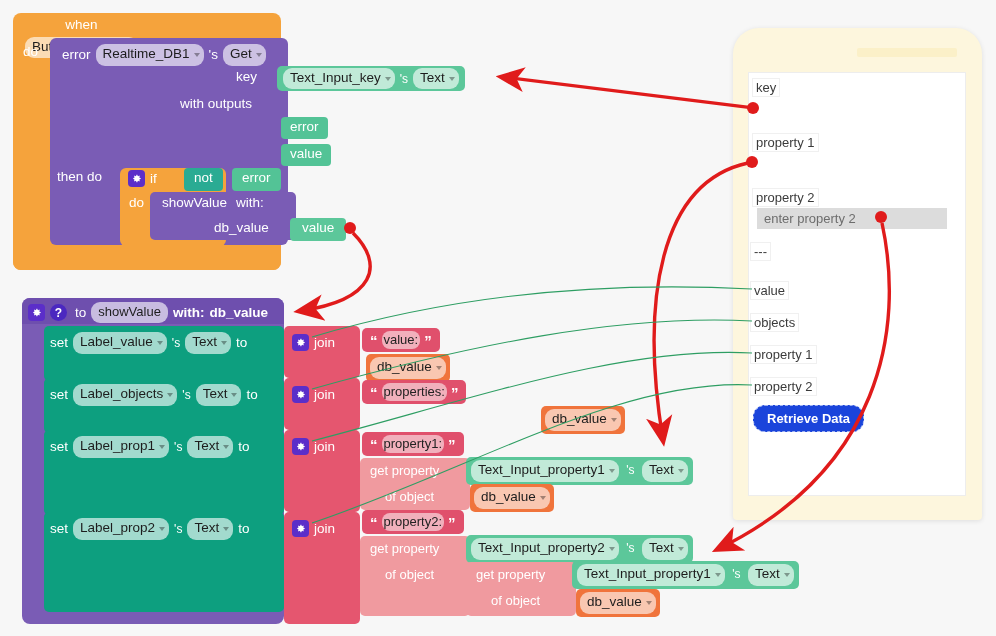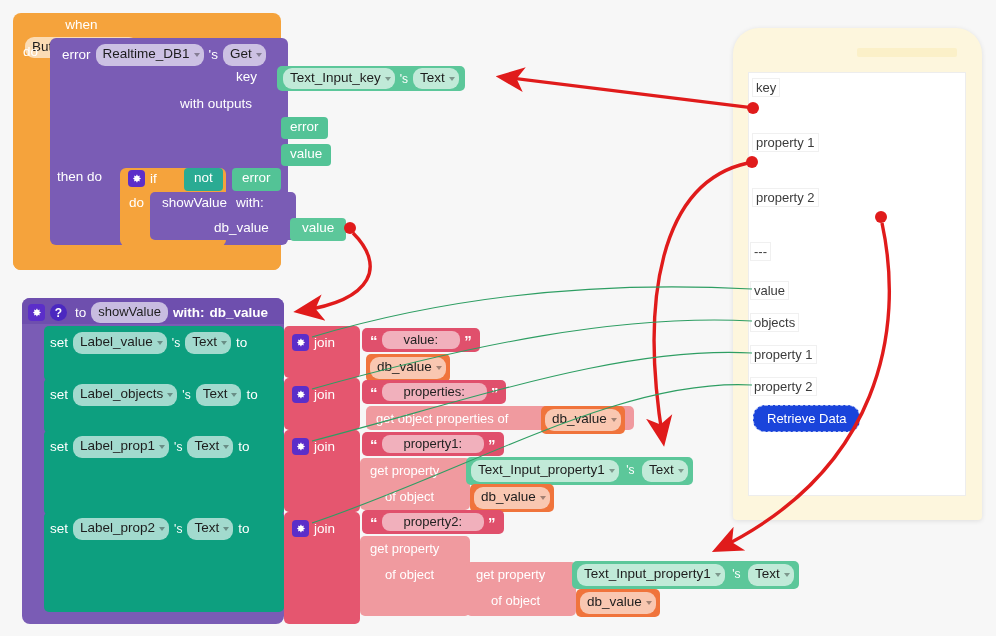--- a/index.html
+++ b/index.html
@@ -78,40 +78,40 @@
   
   .joinblk{position:absolute;background:#e5566f;border-radius:5px;}
   #join1{left:284px;top:326px;width:76px;height:52px;}
   #join2{left:284px;top:378px;width:76px;height:52px;}
   #join3{left:284px;top:430px;width:76px;height:82px;}
   #join4{left:284px;top:512px;width:76px;height:112px;}
   .joinrow{position:absolute;left:8px;top:8px;}
 
   .strblk{position:absolute;background:#e0506c;border-radius:5px;display:flex;align-items:center;gap:4px;padding:3px 8px;height:24px;box-sizing:border-box;}
   .quote{color:#fff;font-size:15px;font-weight:bold;line-height:1;}
-  .strtext{background:rgba(255,255,255,.55);border-radius:8px;padding:1px 22px 2px;color:#222;font-size:13px;}
+  .strtext{background:rgba(255,255,255,.55);border-radius:8px;padding:1px 2px 2px;color:#222;font-size:13px;}
 
   .getpropblk{position:absolute;background:#f09a9f;border-radius:5px;}
   .gp-lbl{color:#fff;font-size:13px;white-space:nowrap;}
 
   .orangeval{position:absolute;background:#f0743c;border-radius:5px;padding:3px 4px;}
   .orangeval .fld{background:rgba(255,255,255,.6);}
 
   .greenprop{position:absolute;background:#5cc79a;border-radius:5px;padding:3px 5px;}
 
   
   #phone{left:733px;top:28px;width:249px;height:492px;background:#fdf6dd;border-radius:26px 26px 4px 4px;
          box-shadow:0 1px 5px rgba(0,0,0,.10);}
   #phone-titlebar{position:absolute;left:745px;top:44px;width:225px;height:26px;}
   #phone-titlebar .t{position:absolute;left:112px;top:4px;width:100px;height:9px;background:#fbf0c8;border-radius:2px;}
   #phone-screen{left:748px;top:72px;width:218px;height:424px;background:#ffffff;border:1px solid #ededed;box-sizing:border-box;}
 
   .ui-lbl{position:absolute;font-size:13px;color:#3b3b3b;border:1px solid #f0f0f0;padding:1px 3px;background:#fff;white-space:nowrap;}
   .ui-input{position:absolute;background:#dcdcdc;color:#6d6d6d;font-size:13px;padding:3px 7px;white-space:nowrap;}
-  #retrieve-btn{position:absolute;left:753px;top:405px;background:#1a44db;color:#fff;font-size:13px;font-weight:normal;
+  #retrieve-btn{position:absolute;left:753px;top:405px;background:#1a44db;color:#fff;font-size:13px;font-weight:bold;
     padding:5px 13px;border-radius:12px;border:1px dashed #9fb2f0;}
 
   svg.overlay{position:absolute;left:0;top:0;width:996px;height:636px;pointer-events:none;}
 </style>
 </head>
 <body>
 
 <div class="stage">
 
   <div class="blk" id="ev-outer"></div>
@@ -285,23 +285,20 @@
   </div>
   <div class="orangeval" style="left:366px;top:354px;">
     <span class="fld"><span>db_value</span><i class="caret"></i></span>
   </div>
 
   <div class="strblk" style="left:362px;top:380px;">
     <span class="quote">“</span>
     <span class="strtext">properties:</span>
     <span class="quote">”</span>
   </div>
-  <div class="getpropblk" style="left:366px;top:406px;width:268px;height:24px;">
-    <span class="gp-lbl" style="position:absolute;left:10px;top:5px;">get object properties of</span>
-  </div>
   <div class="orangeval" style="left:541px;top:406px;">
     <span class="fld"><span>db_value</span><i class="caret"></i></span>
   </div>
 
   <div class="strblk" style="left:362px;top:432px;">
     <span class="quote">“</span>
     <span class="strtext">property1:</span>
     <span class="quote">”</span>
   </div>
   <div class="getpropblk" style="left:360px;top:458px;width:110px;height:52px;">
@@ -319,20 +316,25 @@
 
   <div class="strblk" style="left:362px;top:510px;">
     <span class="quote">“</span>
     <span class="strtext">property2:</span>
     <span class="quote">”</span>
   </div>
   <div class="getpropblk" style="left:360px;top:536px;width:110px;height:80px;">
     <span class="gp-lbl" style="position:absolute;left:10px;top:5px;">get property</span>
     <span class="gp-lbl" style="position:absolute;left:25px;top:31px;">of object</span>
   </div>
+  <div class="greenprop" style="left:466px;top:535px;">
+    <span class="fld"><span>Text_Input_property2</span><i class="caret"></i></span>
+    <span class="lbl" style="font-size:12px;margin:0 3px;">'s</span>
+    <span class="fld"><span>Text</span><i class="caret"></i></span>
+  </div>
   <div class="getpropblk" style="left:466px;top:562px;width:110px;height:54px;">
     <span class="gp-lbl" style="position:absolute;left:10px;top:5px;">get property</span>
     <span class="gp-lbl" style="position:absolute;left:25px;top:31px;">of object</span>
   </div>
   <div class="greenprop" style="left:572px;top:561px;">
     <span class="fld"><span>Text_Input_property1</span><i class="caret"></i></span>
     <span class="lbl" style="font-size:12px;margin:0 3px;">'s</span>
     <span class="fld"><span>Text</span><i class="caret"></i></span>
   </div>
   <div class="orangeval" style="left:576px;top:589px;">
@@ -343,20 +345,21 @@
   <div id="phone-titlebar">
       <div class="t"></div>
     </div>
   <div class="blk" id="phone-screen"></div>
 
   <div class="ui-lbl" style="left:752px;top:78px;">key</div>
 
   <div class="ui-lbl" style="left:752px;top:133px;">property 1</div>
 
   <div class="ui-lbl" style="left:752px;top:188px;">property 2</div>
+  <div class="ui-input" style="left:757px;top:208px;width:176px;">enter property 2</div>
 
   <div class="ui-lbl" style="left:750px;top:242px;">---</div>
   <div class="ui-lbl" style="left:750px;top:281px;">value</div>
   <div class="ui-lbl" style="left:750px;top:313px;">objects</div>
   <div class="ui-lbl" style="left:750px;top:345px;">property 1</div>
   <div class="ui-lbl" style="left:750px;top:377px;">property 2</div>
   <div id="retrieve-btn">Retrieve Data</div>
 
   <svg class="overlay">
     <defs>

